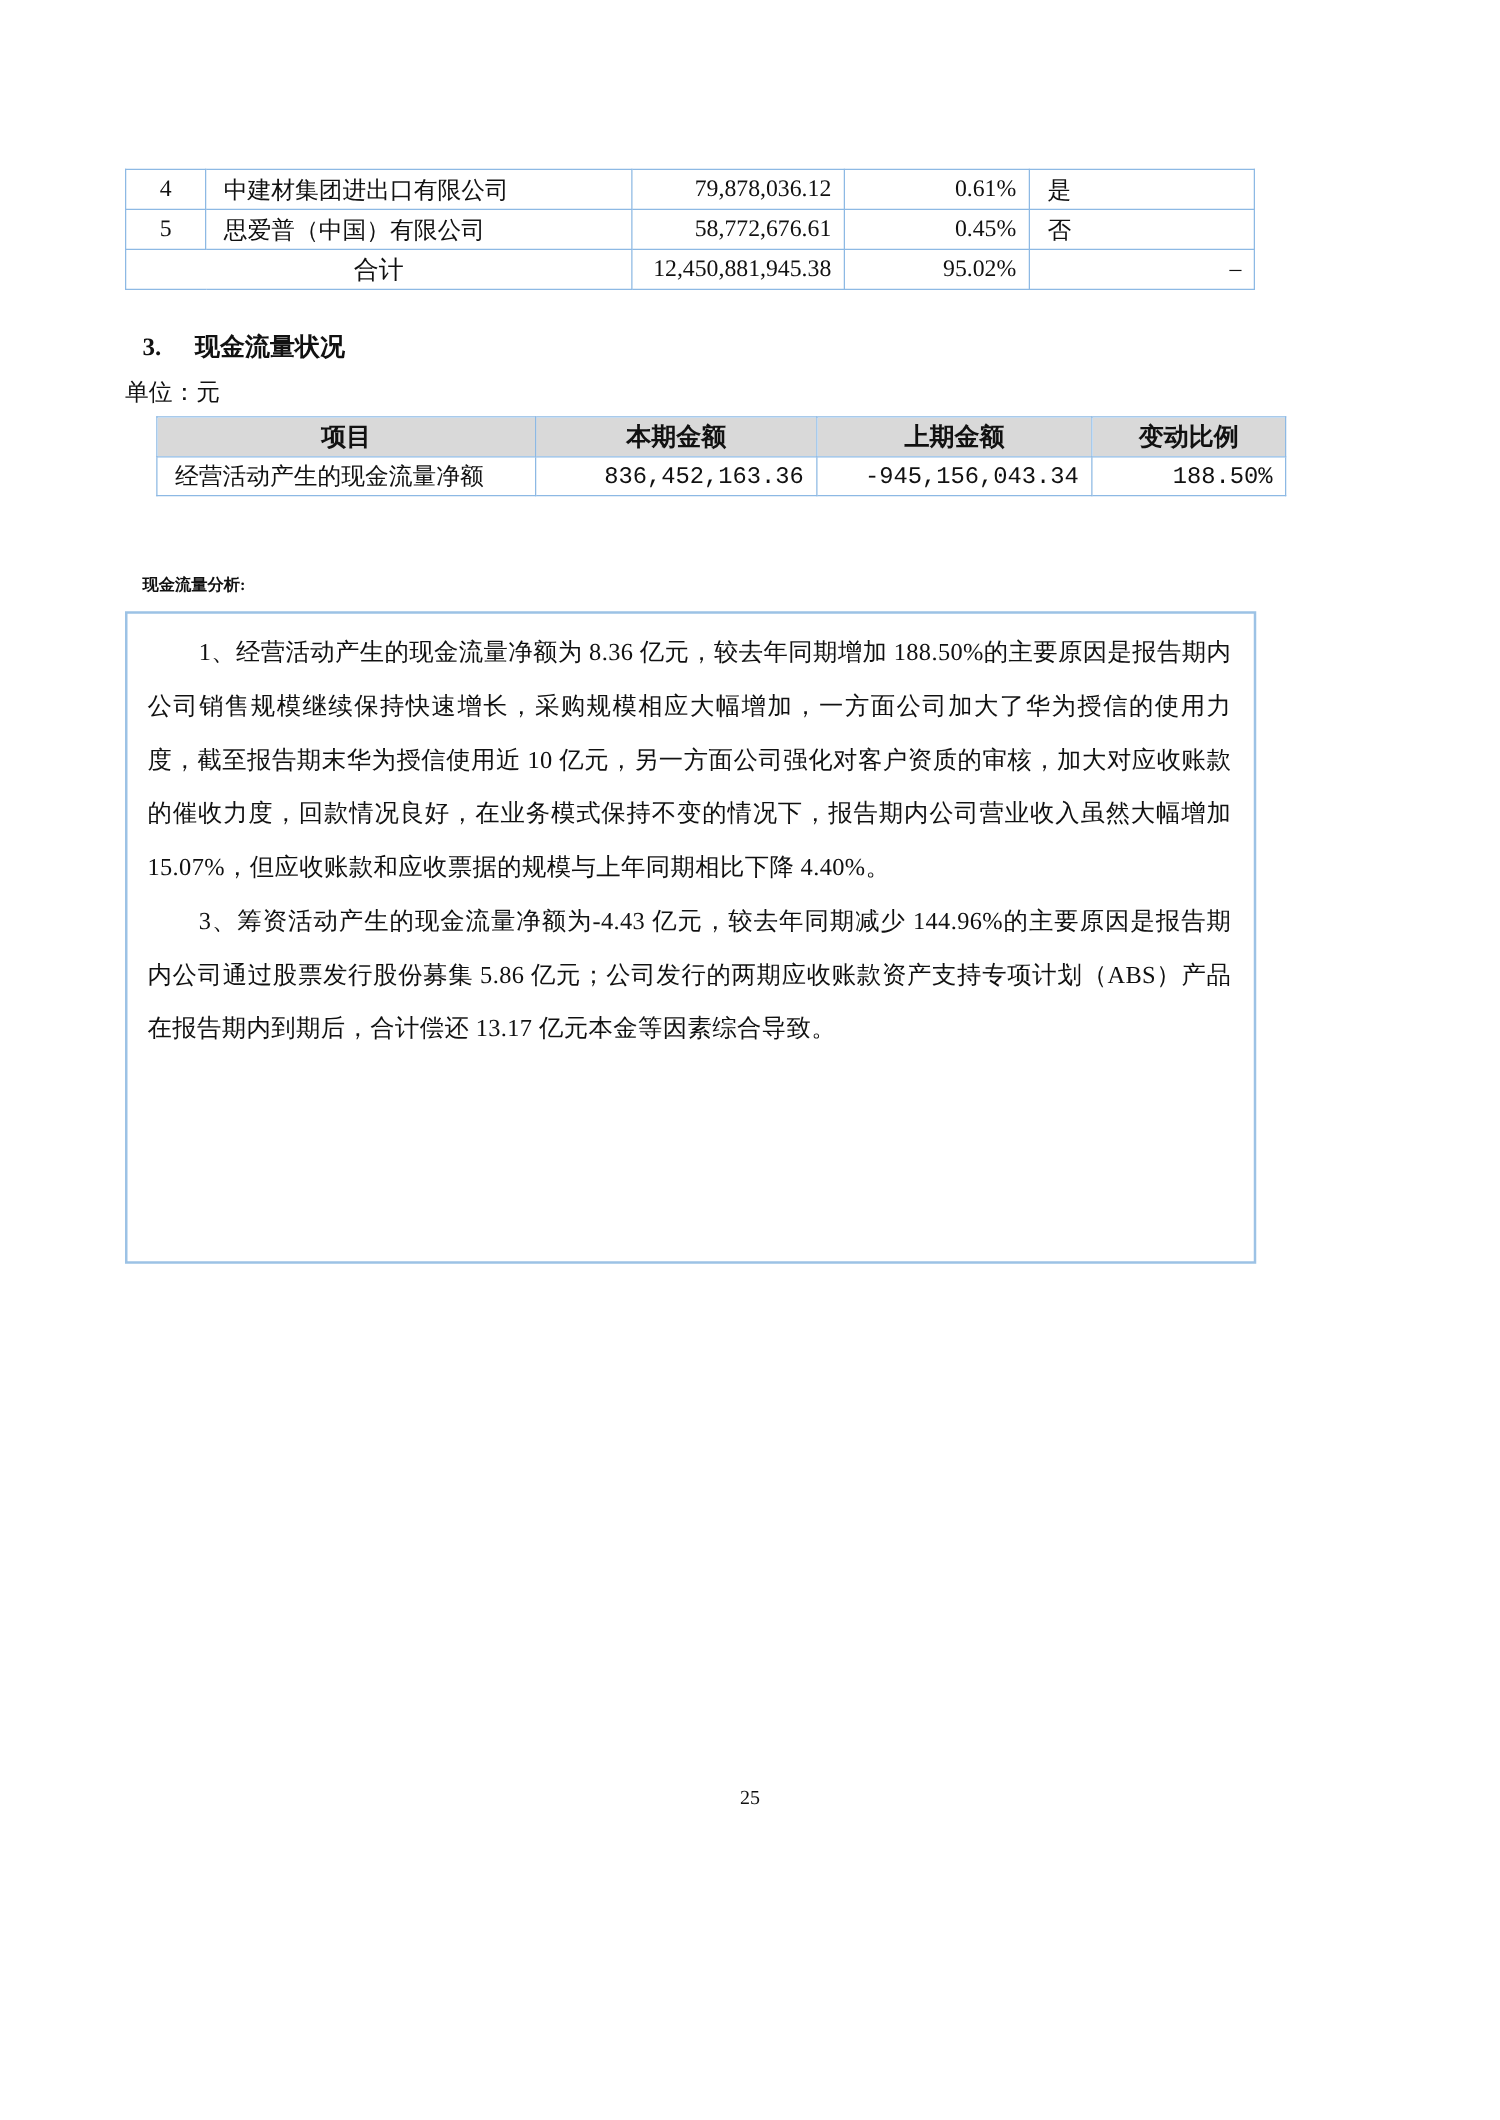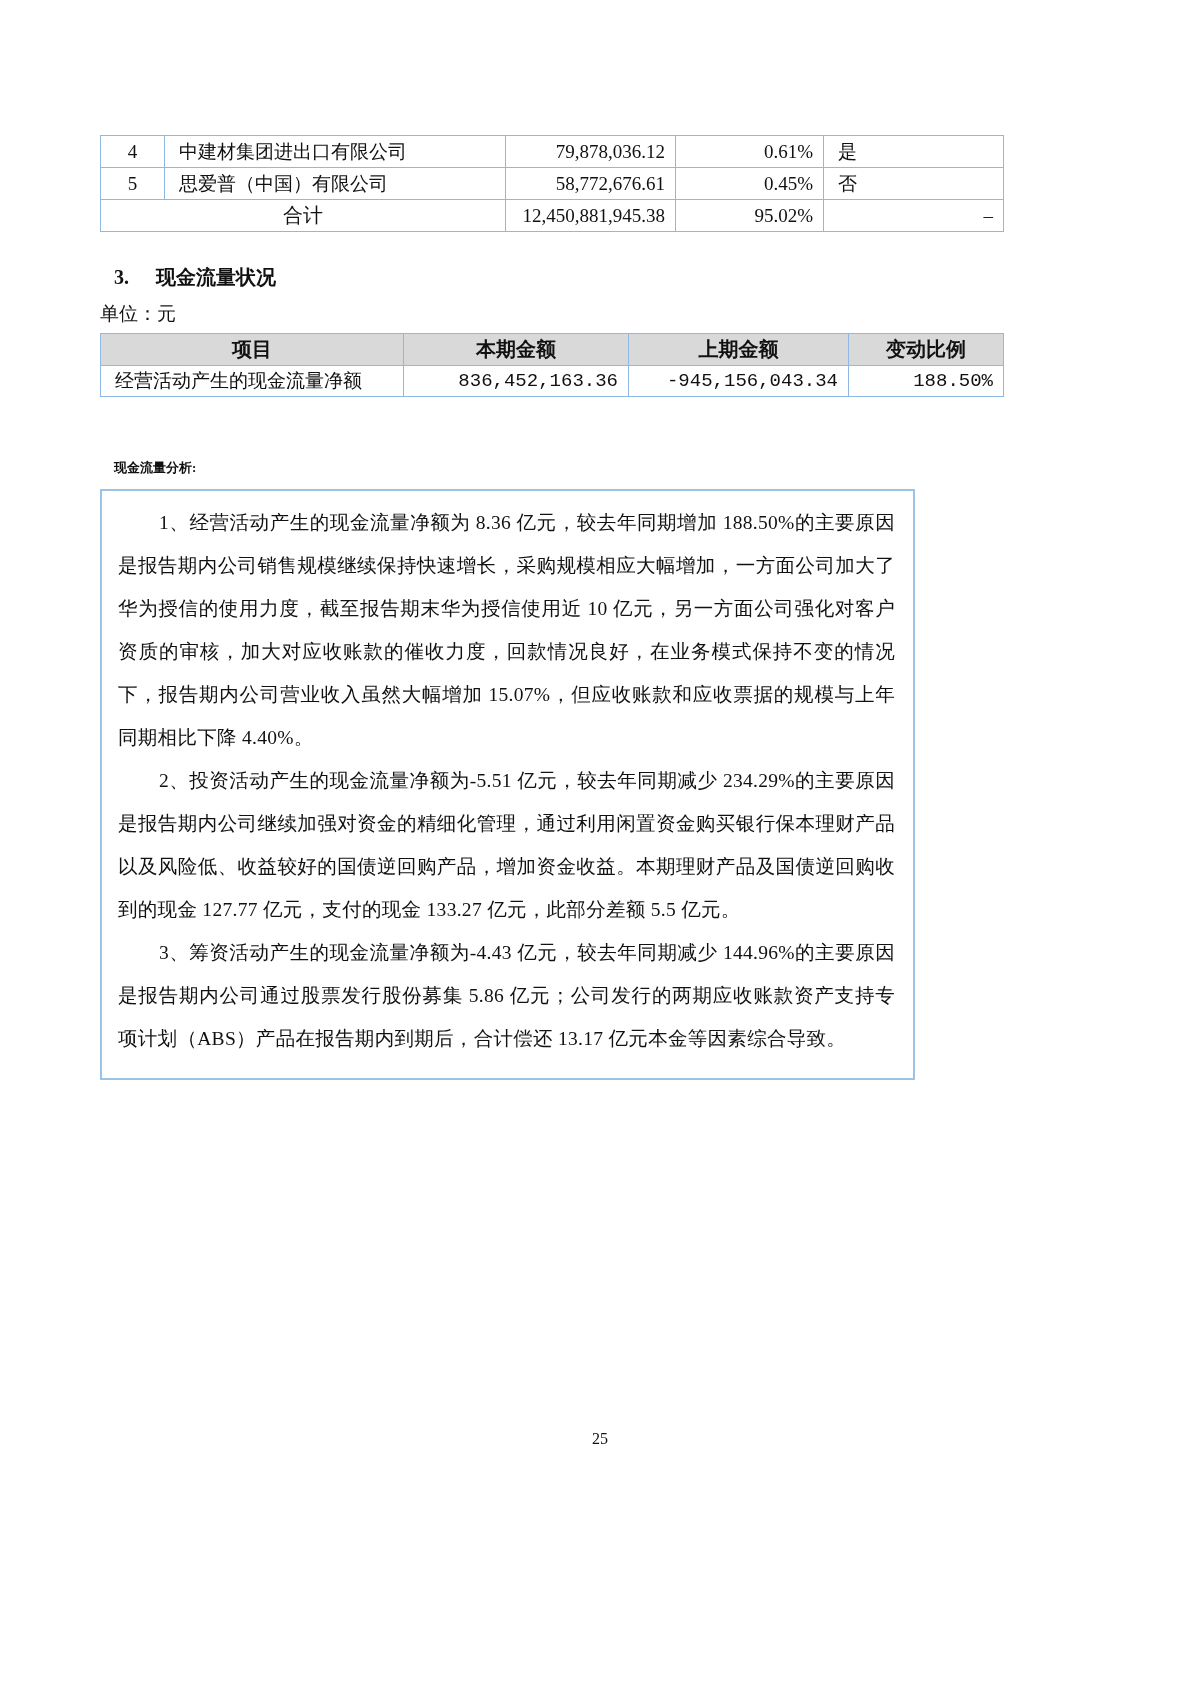--- a/index.html
+++ b/index.html
@@ -47,40 +47,40 @@
   .section-heading .num { display: inline-block; width: 42px; }
 
   .unit-line {
     margin-top: 10px;
     text-align: left;
     font-size: 19px;
     padding-right: 2px;
   }
 
   
-  .cashflow-table { margin-top: 6px; }
+  .cashflow-table { margin-top: 6px; margin-left: 25px; }
   .cashflow-table th {
     background: #d9d9d9;
     font-weight: bold;
     font-size: 20px;
     text-align: center;
     height: 31px;
   }
   .cashflow-table td { height: 31px; font-family: Liberation Mono, monospace; }
 
   
   .analysis-heading {
     margin-top: 62px;
     font-size: 13px;
     font-weight: bold;
     padding-left: 14px;
   }
   .analysis-box {
     margin-top: 12px;
-    width: 815px;
+    width: 905px;
     min-height: 522px;
     border: 2px solid #9cc2e5;
     padding: 10px 18px 18px 16px;
   }
   .analysis-box p {
     font-size: 19.5px;
     line-height: 43px;
     text-align: justify;
     text-indent: 41px;
     letter-spacing: 0.3px;
@@ -162,20 +162,19 @@
           <td class="cell-right">-945,156,043.34</td>
           <td class="cell-right">188.50%</td>
         </tr>
       </tbody>
     </table>
 
     <div class="analysis-heading">现金流量分析:</div>
 
     <div class="analysis-box">
       <p>1、经营活动产生的现金流量净额为 8.36 亿元，较去年同期增加 188.50%的主要原因是报告期内公司销售规模继续保持快速增长，采购规模相应大幅增加，一方面公司加大了华为授信的使用力度，截至报告期末华为授信使用近 10 亿元，另一方面公司强化对客户资质的审核，加大对应收账款的催收力度，回款情况良好，在业务模式保持不变的情况下，报告期内公司营业收入虽然大幅增加 15.07%，但应收账款和应收票据的规模与上年同期相比下降 4.40%。</p>
-      <p>2、投资活动产生的现金流量净额为-5.51 亿元，较去年同期减少 234.29%的主要原因是报告期内公司继续加强对资金的精细化管理，通过利用闲置资金购买银行保本理财产品以及风险低、收益较好的国债逆回购产品，增加资金收益。本期理财产品及国债逆回购收到的现金 127.77 亿元，支付的现金 133.27 亿元，此部分差额 5.5 亿元。</p>
       <p>3、筹资活动产生的现金流量净额为-4.43 亿元，较去年同期减少 144.96%的主要原因是报告期内公司通过股票发行股份募集 5.86 亿元；公司发行的两期应收账款资产支持专项计划（ABS）产品在报告期内到期后，合计偿还 13.17 亿元本金等因素综合导致。</p>
     </div>
 
   </div>
 
   <div class="page-number">25</div>
 </div>
 
 </body></html>

